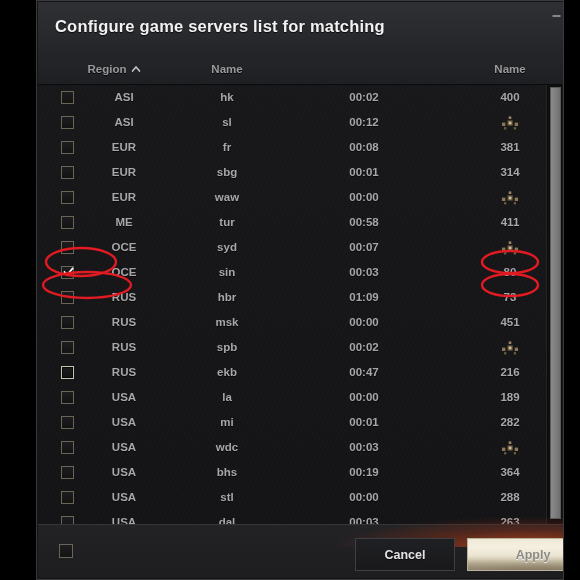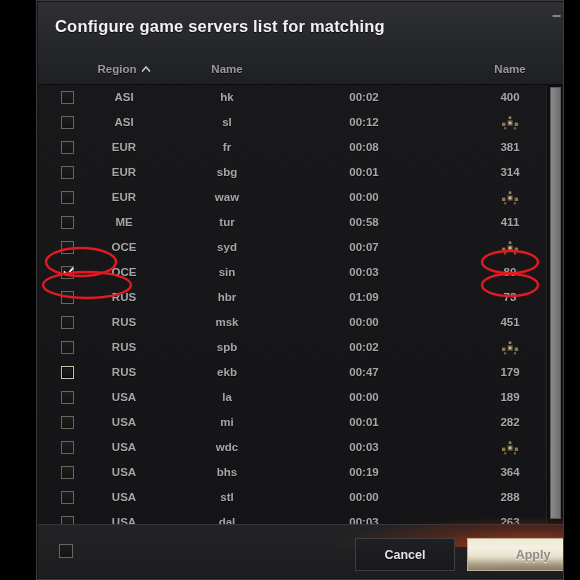--- a/index.html
+++ b/index.html
@@ -309,21 +309,21 @@
       <div class="win-btn">
         <svg width="11" height="11" viewBox="0 0 11 11">
             <line x1="2" y1="2.5" x2="9" y2="8.5" stroke="#c3c3c5" stroke-width="1.3"></line>
             <line x1="9" y1="2.5" x2="2" y2="8.5" stroke="#c3c3c5" stroke-width="1.3"></line>
           </svg>
       </div>
     </div>
   </div>
 
   <div class="colheader" id="colheader">
-      <div class="col-label" style="left: 86px;"><span>Region</span><span class="sort-caret"><svg width="9" height="6" viewBox="0 0 9 6">
+      <div class="col-label" style="left: 76px;"><span>Region</span><span class="sort-caret"><svg width="9" height="6" viewBox="0 0 9 6">
             <path d="M1 5 L4.5 1 L8 5" fill="none" stroke="#c2c2c4" stroke-width="1.6" stroke-linecap="square"></path>
           </svg></span></div>
       <div class="col-label" style="left: 189px;"><span>Name</span></div>
       <div class="col-label" style="left: 472px;"><span>Name</span></div>
     </div>
 
   <div class="tablewrap" id="tablewrap">
       <div class="row" style="top: 0px;">
         <div class="cb"></div>
         <div class="cell" style="left: 86px;">ASI</div>
@@ -435,21 +435,21 @@
             <rect x="13.2" y="6.6" width="3.4" height="3.4" fill="#8b7653"></rect>
             <rect x="2.6" y="11.2" width="2.2" height="2.2" fill="#73613f"></rect>
             <rect x="12.3" y="11.2" width="2.2" height="2.2" fill="#73613f"></rect>
           </svg></div>
       </div>
       <div class="row" style="top: 275px;">
         <div class="cb hover"></div>
         <div class="cell" style="left: 86px;">RUS</div>
         <div class="cell" style="left: 189px;">ekb</div>
         <div class="cell" style="left: 326px;">00:47</div>
-        <div class="cell ping" style="left: 472px;">179</div>
+        <div class="cell ping" style="left: 472px;">216</div>
       </div>
       <div class="row" style="top: 300px;">
         <div class="cb"></div>
         <div class="cell" style="left: 86px;">USA</div>
         <div class="cell" style="left: 189px;">la</div>
         <div class="cell" style="left: 326px;">00:00</div>
         <div class="cell ping" style="left: 472px;">189</div>
       </div>
       <div class="row" style="top: 325px;">
         <div class="cb"></div>

